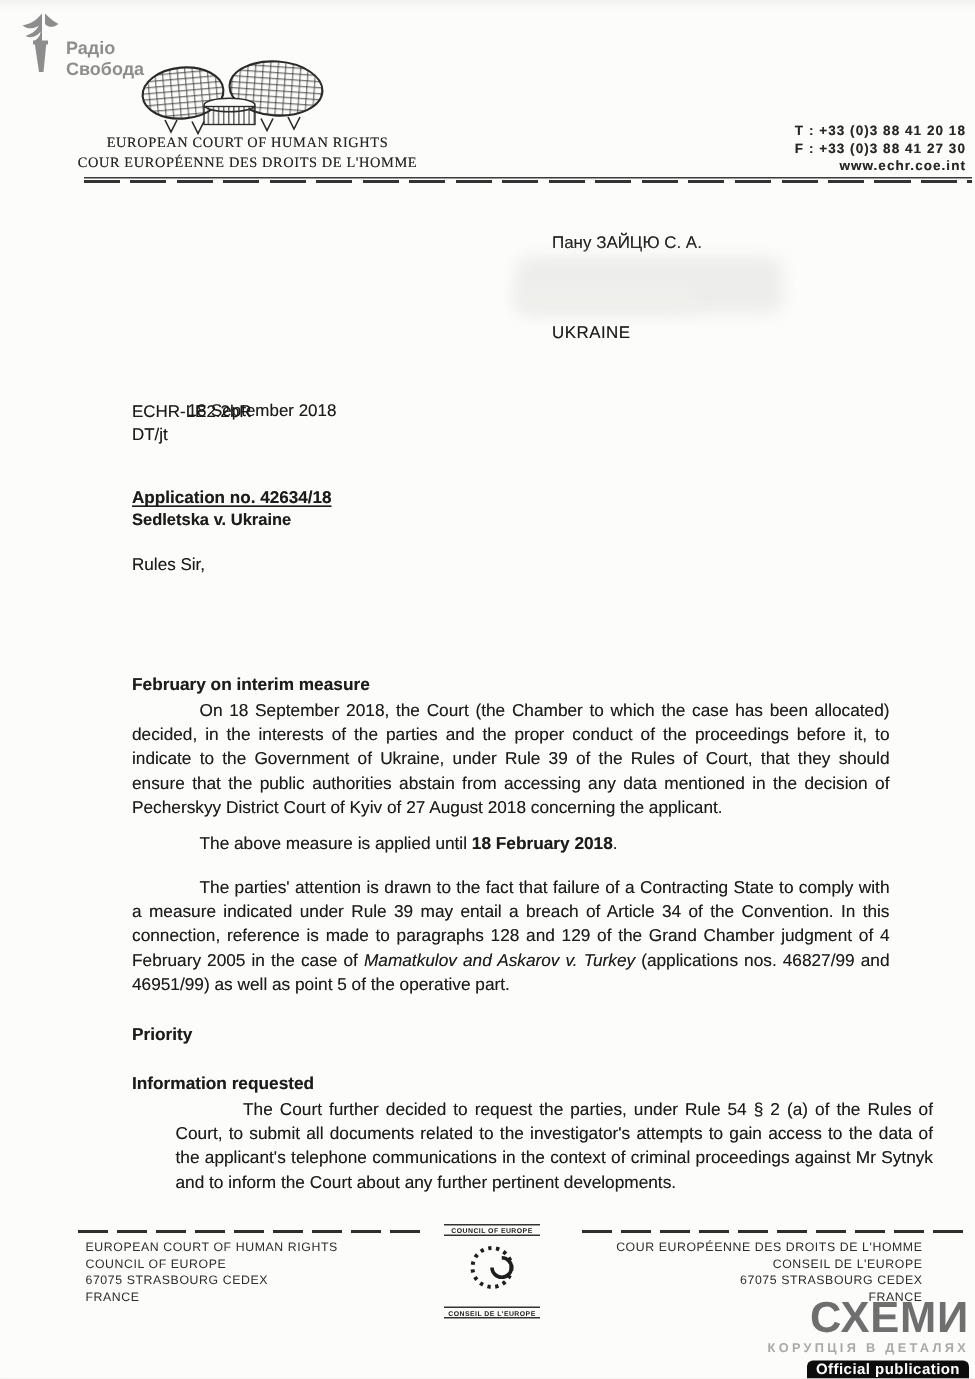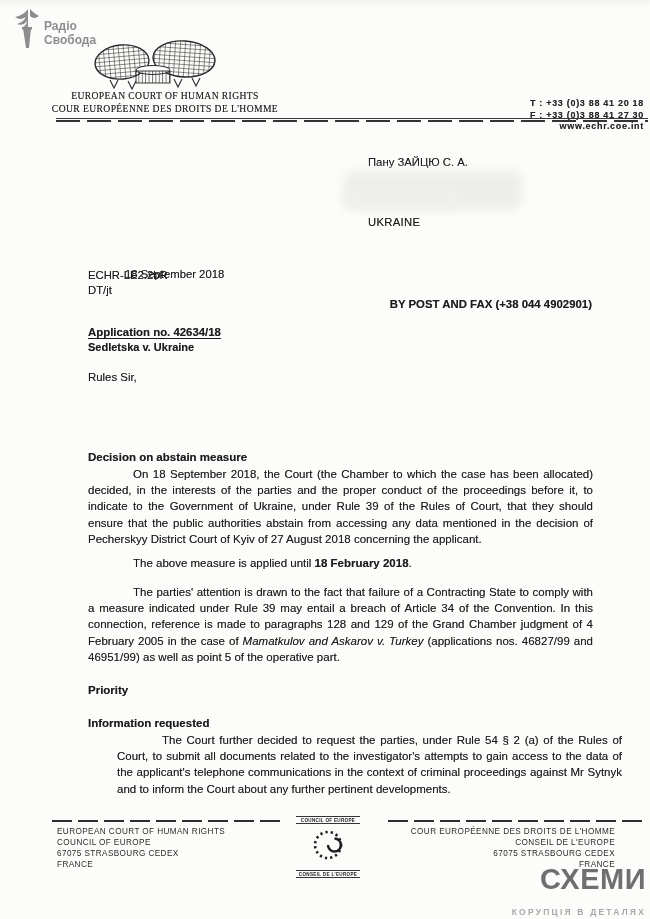--- a/index.html
+++ b/index.html
@@ -9,30 +9,30 @@
     background:#fcfcfa;
     background-image: linear-gradient(180deg, #f2f2ef 0px, #fcfcfa 7px),
                       linear-gradient(90deg, #f4f4f1 0px, #fcfcfa 6px);
     overflow:hidden;
     font-family:"Liberation Sans", sans-serif;
     color:#1c1c1c;
   }
   .ink { color:#1c1c1c; text-shadow:0 0 0.4px rgba(20,20,20,0.5); }
 
   
-  .rs-logo { position:absolute; left:14px; top:8px; display:flex; align-items:center; gap:4px; }
+  .rs-logo { position:absolute; left:14px; top:8px; display:flex; align-items:flex-end; gap:4px; }
   .rs-text { font-weight:700; color:#8d8d8d; font-size:12px; line-height:14px; padding-top:6px; }
 
   
   .court-logo { position:absolute; left:84px; top:40px; }
   .lh-names { position:absolute; left:40px; top:90px; width:250px; text-align:center;
     font-family:"Liberation Serif", serif; font-size:9.6px; letter-spacing:0.4px; color:#262626;
     text-shadow:0 0 0.4px rgba(20,20,20,0.5); }
   .lh-names div { line-height:12.5px; }
-  .contact { position:absolute; right:6px; top:98px; text-align:right;
+  .contact { position:absolute; right:6px; top:82px; text-align:right;
     font-size:9px; font-weight:700; letter-spacing:0.7px; line-height:11.5px; color:#262626;
     text-shadow:0 0 0.3px rgba(20,20,20,0.45); }
   .sep-line { position:absolute; left:56px; top:118px; width:592px; height:4px;
     border-top:1px solid #3a3a3a;
     background:repeating-linear-gradient(90deg, #333 0 24px, transparent 24px 31px);
     background-size:100% 2.5px; background-repeat:no-repeat; background-position:0 1px; }
 
   
   .addr-name { position:absolute; left:368px; top:156px; font-size:11.3px; }
   .redaction { position:absolute; left:344px; top:171px; width:178px; height:38px;
@@ -80,21 +80,21 @@
     line-height:11px; letter-spacing:0.4px; color:#2b2b2b; }
   .coe-box { position:absolute; left:296px; top:816px; width:64px; text-align:center; color:#222; }
   .coe-box .cap { font-size:4.6px; letter-spacing:0.3px; font-weight:700;
     border-top:1px solid #333; border-bottom:1px solid #333; padding:0.5px 0; }
   .coe-box .base { font-size:4.6px; letter-spacing:0.3px; font-weight:700;
     border-top:1px solid #333; border-bottom:1px solid #333; padding:0.5px 0; }
 
   
   .schemes { position:absolute; right:4px; top:866px; text-align:right; }
   .schemes-title { font-size:29px; font-weight:700; letter-spacing:0.5px; color:#6f6f6f; line-height:26px; }
-  .schemes-sub { font-size:8.5px; letter-spacing:2.2px; color:#a9a9a9; font-weight:700; margin-top:15px; }
+  .schemes-sub { font-size:8.5px; letter-spacing:2.2px; color:#a9a9a9; font-weight:700; margin-top:1px; }
   .badge { display:inline-block; margin-top:2px; background:#0c0c0c; color:#fff;
     font-size:10px; font-weight:700; padding:1.5px 6px 2.5px; border-radius:4px; letter-spacing:0.3px; }
 </style>
 </head>
 <body>
 
 <div class="page">
 
   <div class="rs-logo">
     <span>
@@ -151,29 +151,28 @@
   <div class="redaction"></div>
   <div class="redaction2"></div>
   <div class="addr-country ink">UKRAINE</div>
 
 
   <div class="ref-block ink">
     <div>ECHR-LE2.2bR</div>
     <div>DT/jt</div>
   </div>
   <div class="date-line ink">18 September 2018</div>
-  <div class="delivery ink">BY POST AND FAX (+38 044 4902901)</div>
 
   <div class="application ink">Application no. 42634/18</div>
   <div class="case-name ink">Sedletska v. Ukraine</div>
 
   <div class="salutation ink">Rules Sir,</div>
 
 
-  <div class="h-decision ink">Decision on abstain measure</div>
+  <div class="h-decision ink">February on interim measure</div>
   <div class="para p2">On 18 September 2018, the Court (the Chamber to which the case has been allocated) decided, in the interests of the parties and the proper conduct of the proceedings before it, to indicate to the Government of Ukraine, under Rule 39 of the Rules of Court, that they should ensure that the public authorities abstain from accessing any data mentioned in the decision of Pecherskyy District Court of Kyiv of 27 August 2018 concerning the applicant.</div>
 
   <div class="measure ink">
     <span>The above measure is applied until </span><b>18 February 2018</b><span>.</span>
   </div>
 
   <div class="para p3">
     <span>The parties' attention is drawn to the fact that failure of a Contracting State to comply with a measure indicated under Rule 39 may entail a breach of Article 34 of the Convention. In this connection, reference is made to paragraphs 128 and 129 of the Grand Chamber judgment of 4 February 2005 in the case of </span><span class="case-italic">Mamatkulov and Askarov v. Turkey</span><span> (applications nos. 46827/99 and 46951/99) as well as point 5 of the operative part.</span>
   </div>
 

